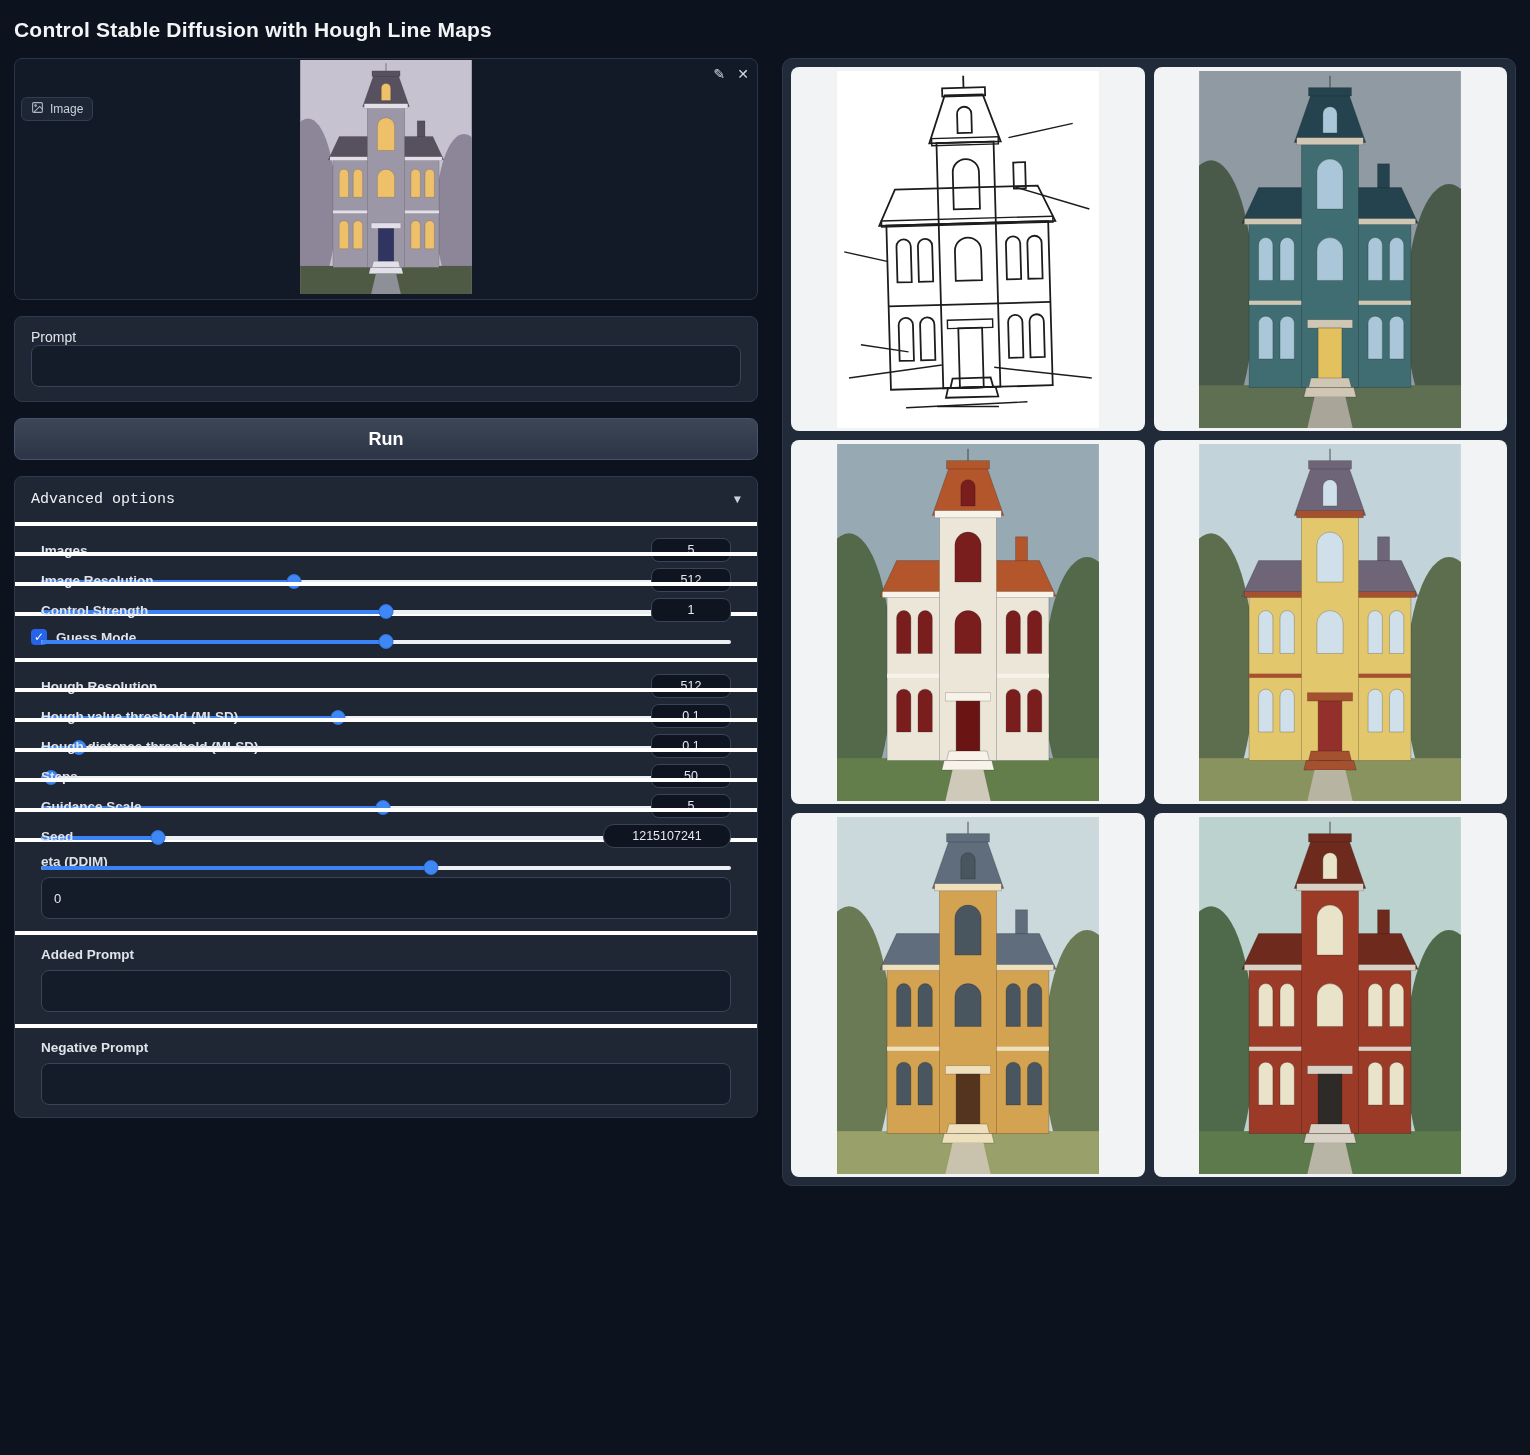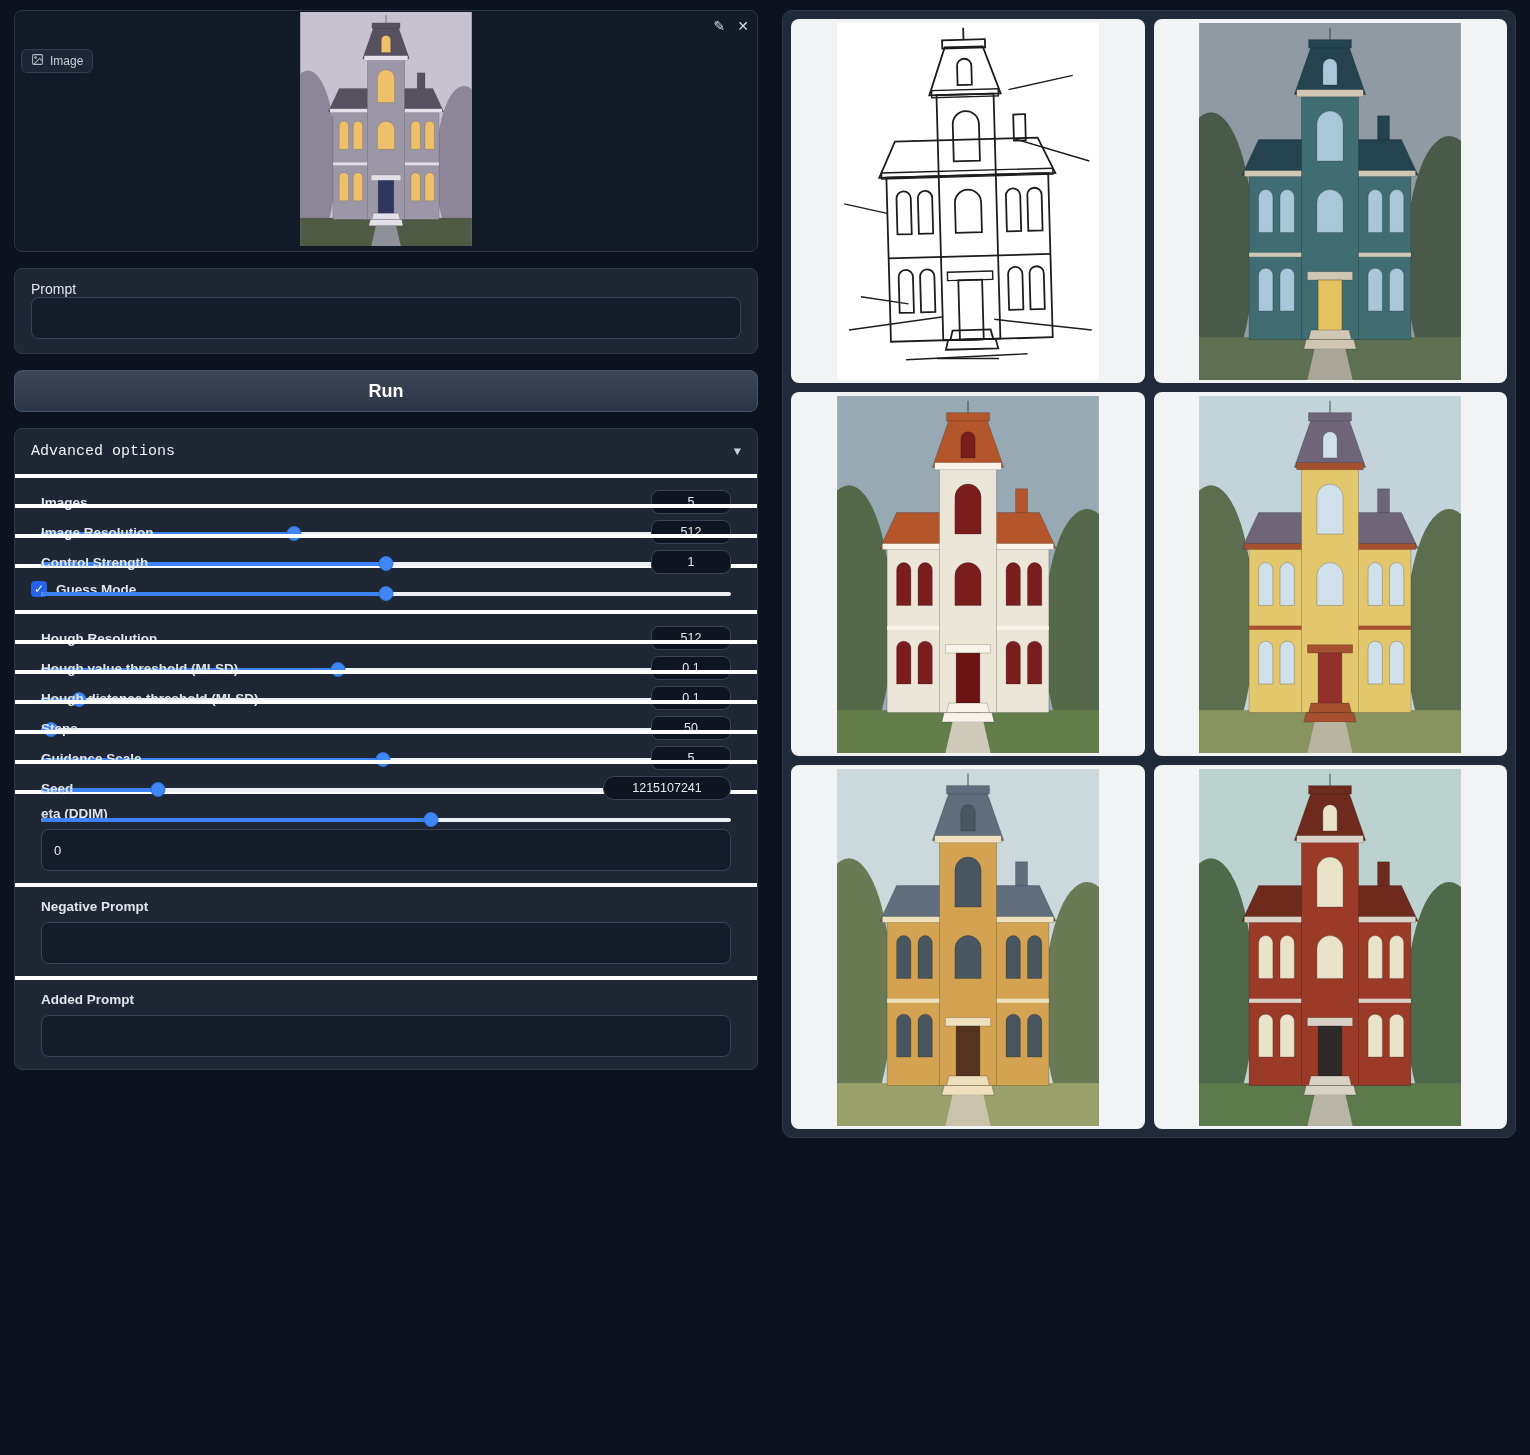--- a/index.html
+++ b/index.html
@@ -88,20 +88,21 @@
   .card {
     background:#f2f3f5; border-radius:8px; height:364px;
     display:flex; align-items:center; justify-content:center; overflow:hidden;
     cursor:pointer;
   }
 </style>
 </head>
 <body>
 
 <div class="page">
+  <h1 class="app-title">Control Stable Diffusion with Hough Line Maps</h1>
 
   <div class="cols">
 
     <div class="left-col">
 
       <div class="image-panel">
         <div class="image-badge">
           <span>
             <svg width="13" height="13" viewBox="0 0 24 24" fill="none" stroke="#aeb6c2" stroke-width="2">
               <rect x="3" y="3" width="18" height="18" rx="2"></rect>
@@ -270,22 +271,22 @@
                 <span class="value-box wide">1215107241</span>
               </div>
               <div class="slider">
                 <div class="track">
                   <div class="fill" style="width:56.5%"></div>
                 </div>
                 <div class="thumb" style="left:56.5%"></div>
               </div>
             </div>
             <div class="adv-row text"><div class="row-label tlabel">eta (DDIM)</div><input class="text-input" value="0" style=""></div>
+            <div class="adv-row text"><div class="row-label tlabel">Added Prompt</div><input class="text-input" value="" style=""></div>
             <div class="adv-row text"><div class="row-label tlabel">Negative Prompt</div><input class="text-input" value="" style=""></div>
-            <div class="adv-row text"><div class="row-label tlabel">Added Prompt</div><input class="text-input" value="" style=""></div>
           </div>
       </div>
     </div>
 
     <div class="right-col">
       <div class="gallery">
           <div class="card">
             <svg xmlns="http://www.w3.org/2000/svg" viewBox="0 0 220 300" width="262" height="357">
               <rect width="220" height="300" fill="#ffffff"></rect>
               <g transform="rotate(-1.6 110 150)">

